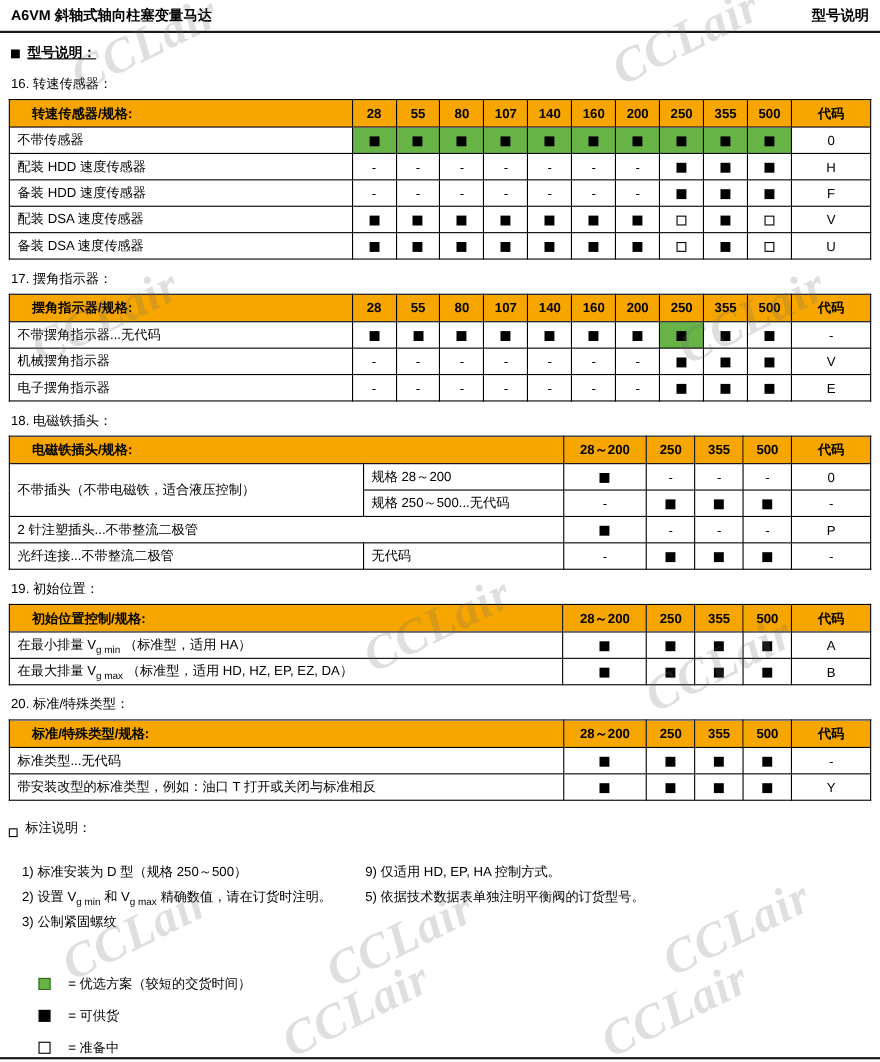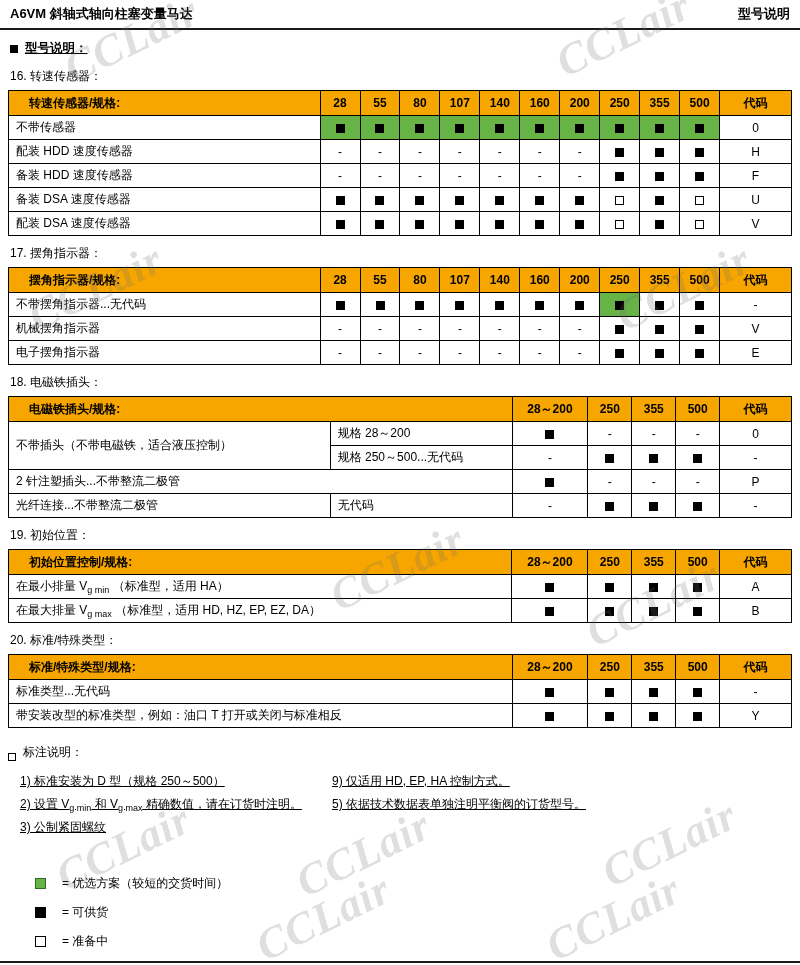--- a/index.html
+++ b/index.html
@@ -28,21 +28,21 @@
   .spec td.sym { text-align:center; }
   .spec td.code { text-align:center; }
   .spec td.bg-green { background:var(--green,#67B346); }
   .sq { display:inline-block; width:9px; height:9px; vertical-align:middle; }
   .sq.filled { background:#000; }
   .sq.hollow { background:#fff; border:1px solid #000; }
   sub { font-size:9px; }
 
   .notes { margin:16px 8px 0; font-size:12px; }
   .notes-title { display:flex; align-items:flex-end; gap:7px; }
-  .notes-cols { display:flex; margin-top:9px; padding-left:12px;text-decoration:underline; }
+  .notes-cols { display:flex; margin-top:20px; padding-left:12px; }
   .notes-col.left { width:312px; }
   .notes-col.right { flex:1; }
   .note-line { height:23px; line-height:23px; white-space:nowrap; }
 
   .legend { margin:30px 0 0 35px; }
   .legend-item { display:flex; align-items:center; gap:16px; height:29px; font-size:12px; }
   .legend-sym { display:inline-block; width:11px; height:11px; }
   .legend-sym.green { background:var(--green,#67B346); border:1px solid #2e6b25; }
   .legend-sym.filled { background:#000; }
   .legend-sym.hollow { background:#fff; border:1px solid #000; }
@@ -140,46 +140,46 @@
               <td class="sym">-</td>
               <td class="sym">-</td>
               <td class="sym">-</td>
               <td class="sym">-</td>
               <td class="sym"><span class="sq filled"></span></td>
               <td class="sym"><span class="sq filled"></span></td>
               <td class="sym"><span class="sq filled"></span></td>
               <td class="code">F</td>
             </tr>
             <tr>
+              <td class="lbl" colspan="1">配装 DSA 速度传感器</td>
+              <td class="sym"><span class="sq filled"></span></td>
+              <td class="sym"><span class="sq filled"></span></td>
+              <td class="sym"><span class="sq filled"></span></td>
+              <td class="sym"><span class="sq filled"></span></td>
+              <td class="sym"><span class="sq filled"></span></td>
+              <td class="sym"><span class="sq filled"></span></td>
+              <td class="sym"><span class="sq filled"></span></td>
+              <td class="sym"><span class="sq hollow"></span></td>
+              <td class="sym"><span class="sq filled"></span></td>
+              <td class="sym"><span class="sq hollow"></span></td>
+              <td class="code">V</td>
+            </tr>
+            <tr>
               <td class="lbl" colspan="1">备装 DSA 速度传感器</td>
               <td class="sym"><span class="sq filled"></span></td>
               <td class="sym"><span class="sq filled"></span></td>
               <td class="sym"><span class="sq filled"></span></td>
               <td class="sym"><span class="sq filled"></span></td>
               <td class="sym"><span class="sq filled"></span></td>
               <td class="sym"><span class="sq filled"></span></td>
               <td class="sym"><span class="sq filled"></span></td>
               <td class="sym"><span class="sq hollow"></span></td>
               <td class="sym"><span class="sq filled"></span></td>
               <td class="sym"><span class="sq hollow"></span></td>
               <td class="code">U</td>
-            </tr>
-            <tr>
-              <td class="lbl" colspan="1">配装 DSA 速度传感器</td>
-              <td class="sym"><span class="sq filled"></span></td>
-              <td class="sym"><span class="sq filled"></span></td>
-              <td class="sym"><span class="sq filled"></span></td>
-              <td class="sym"><span class="sq filled"></span></td>
-              <td class="sym"><span class="sq filled"></span></td>
-              <td class="sym"><span class="sq filled"></span></td>
-              <td class="sym"><span class="sq filled"></span></td>
-              <td class="sym"><span class="sq hollow"></span></td>
-              <td class="sym"><span class="sq filled"></span></td>
-              <td class="sym"><span class="sq hollow"></span></td>
-              <td class="code">V</td>
             </tr>
           </tbody>
         </table>
       </div>
       <div class="sec">
         <div class="sec-title">17. 摆角指示器：</div>
         <table class="spec">
           <colgroup>
             <col style="width: 312px;">
             <col style="width: 40px;">

